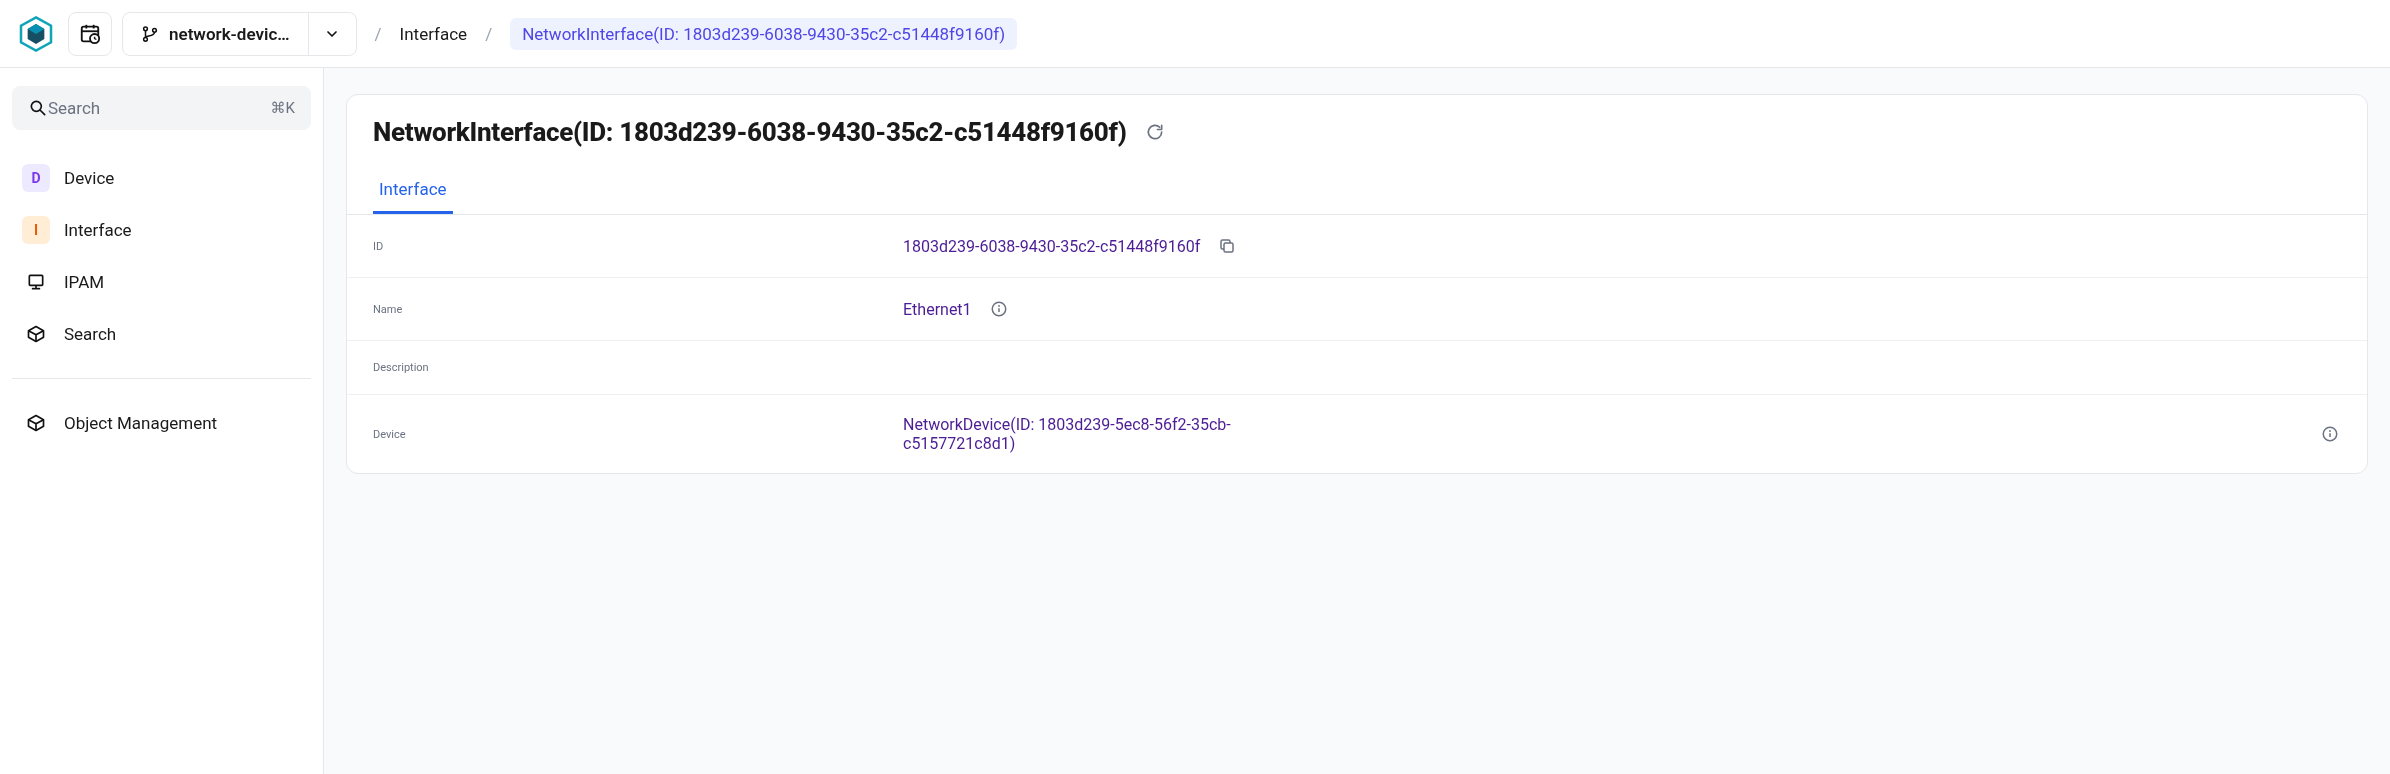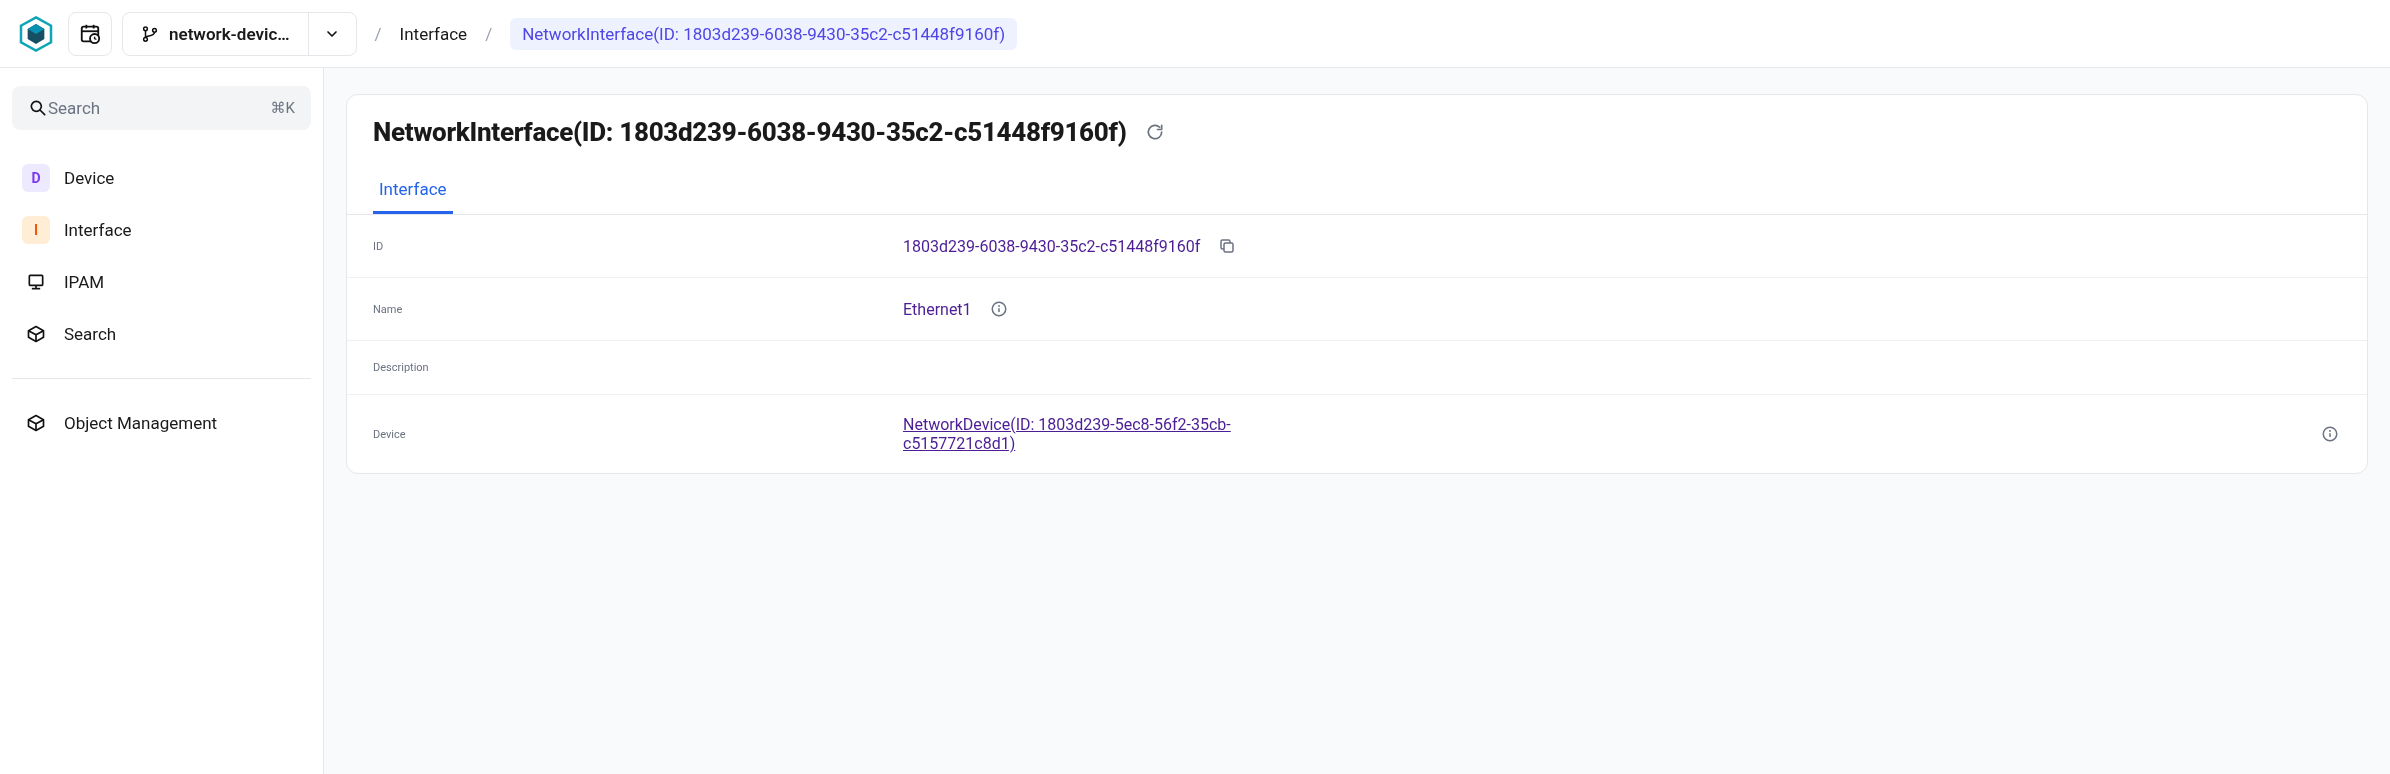--- a/index.html
+++ b/index.html
@@ -225,21 +225,20 @@
       display: flex;
       align-items: center;
       gap: 16px;
       min-width: 0;
     }
     .detail-value {
       color: #4c1d95;
       font-size: 16px;
     }
     .detail-value.link {
-      text-decoration: underline;
       cursor: pointer;
       max-width: 370px;
     }
     .inline-icon-btn {
       width: 22px;
       height: 22px;
       display: flex;
       align-items: center;
       justify-content: center;
       cursor: pointer;

